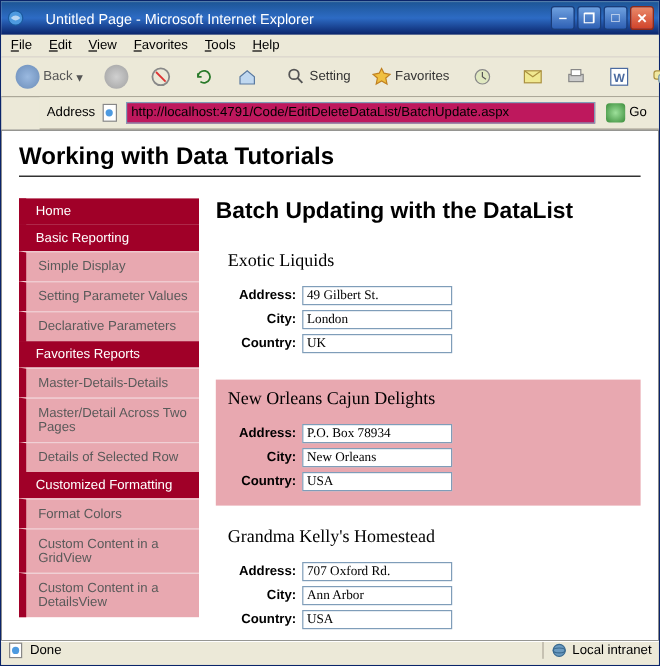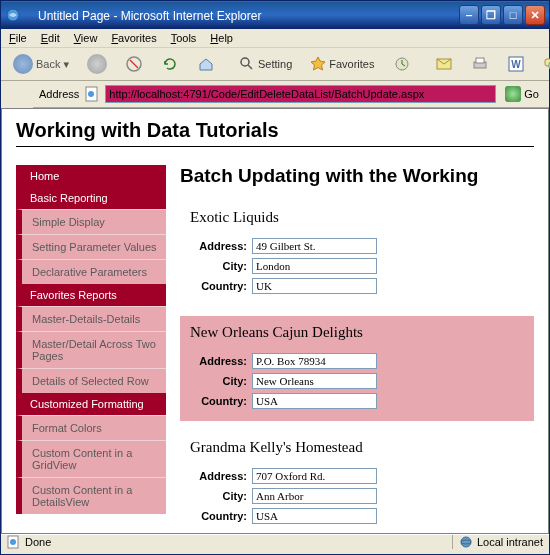--- a/index.html
+++ b/index.html
@@ -183,21 +183,21 @@
           <div class="nav-header">Favorites Reports</div>
           <div class="nav-item">Master-Details-Details</div>
           <div class="nav-item">Master/Detail Across Two Pages</div>
           <div class="nav-item">Details of Selected Row</div>
           <div class="nav-header">Customized Formatting</div>
           <div class="nav-item">Format Colors</div>
           <div class="nav-item">Custom Content in a GridView</div>
           <div class="nav-item">Custom Content in a DetailsView</div>
         </div>
       <div class="main">
-        <h1>Batch Updating with the Working</h1>
+        <h1>Batch Updating with the DataList</h1>
         <div id="suppliers">
             <div class="supplier">
               <div class="supplier-name">Exotic Liquids</div>
               <div class="field-row">
                 <span class="field-label">Address:</span>
                 <input type="text" value="49 Gilbert St." style="">
               </div>
               <div class="field-row">
                 <span class="field-label">City:</span>
                 <input type="text" value="London" style="">

